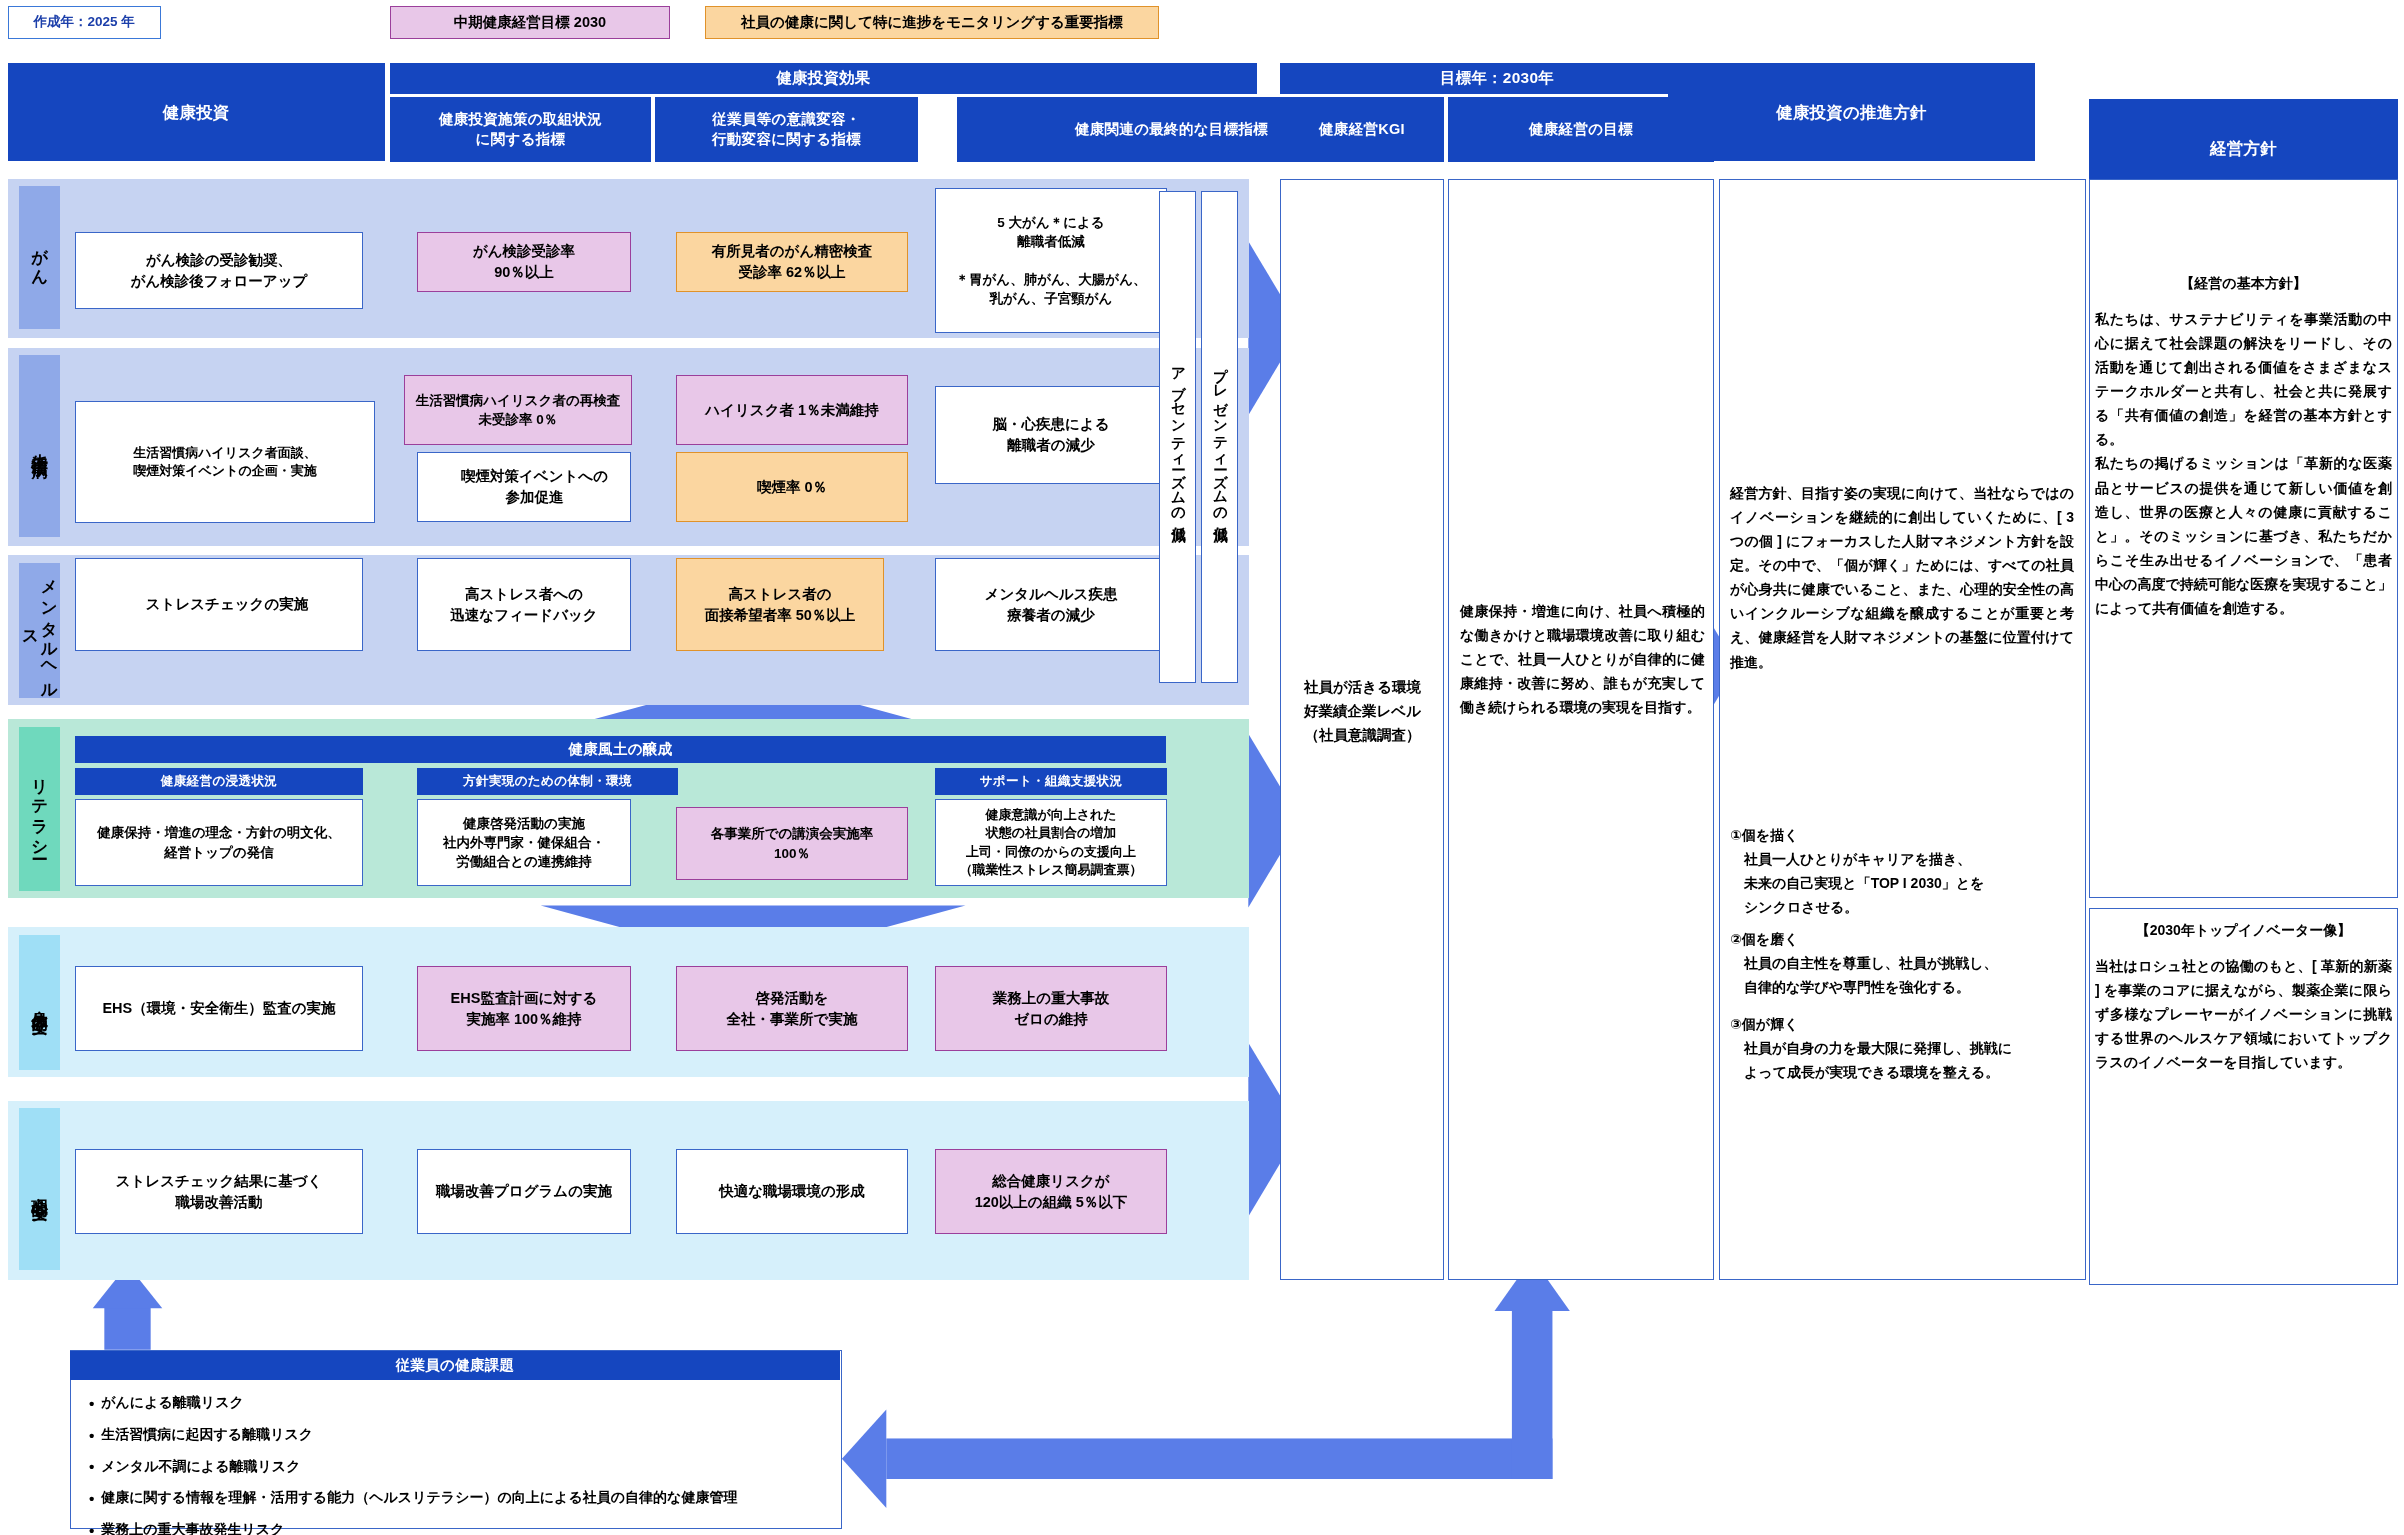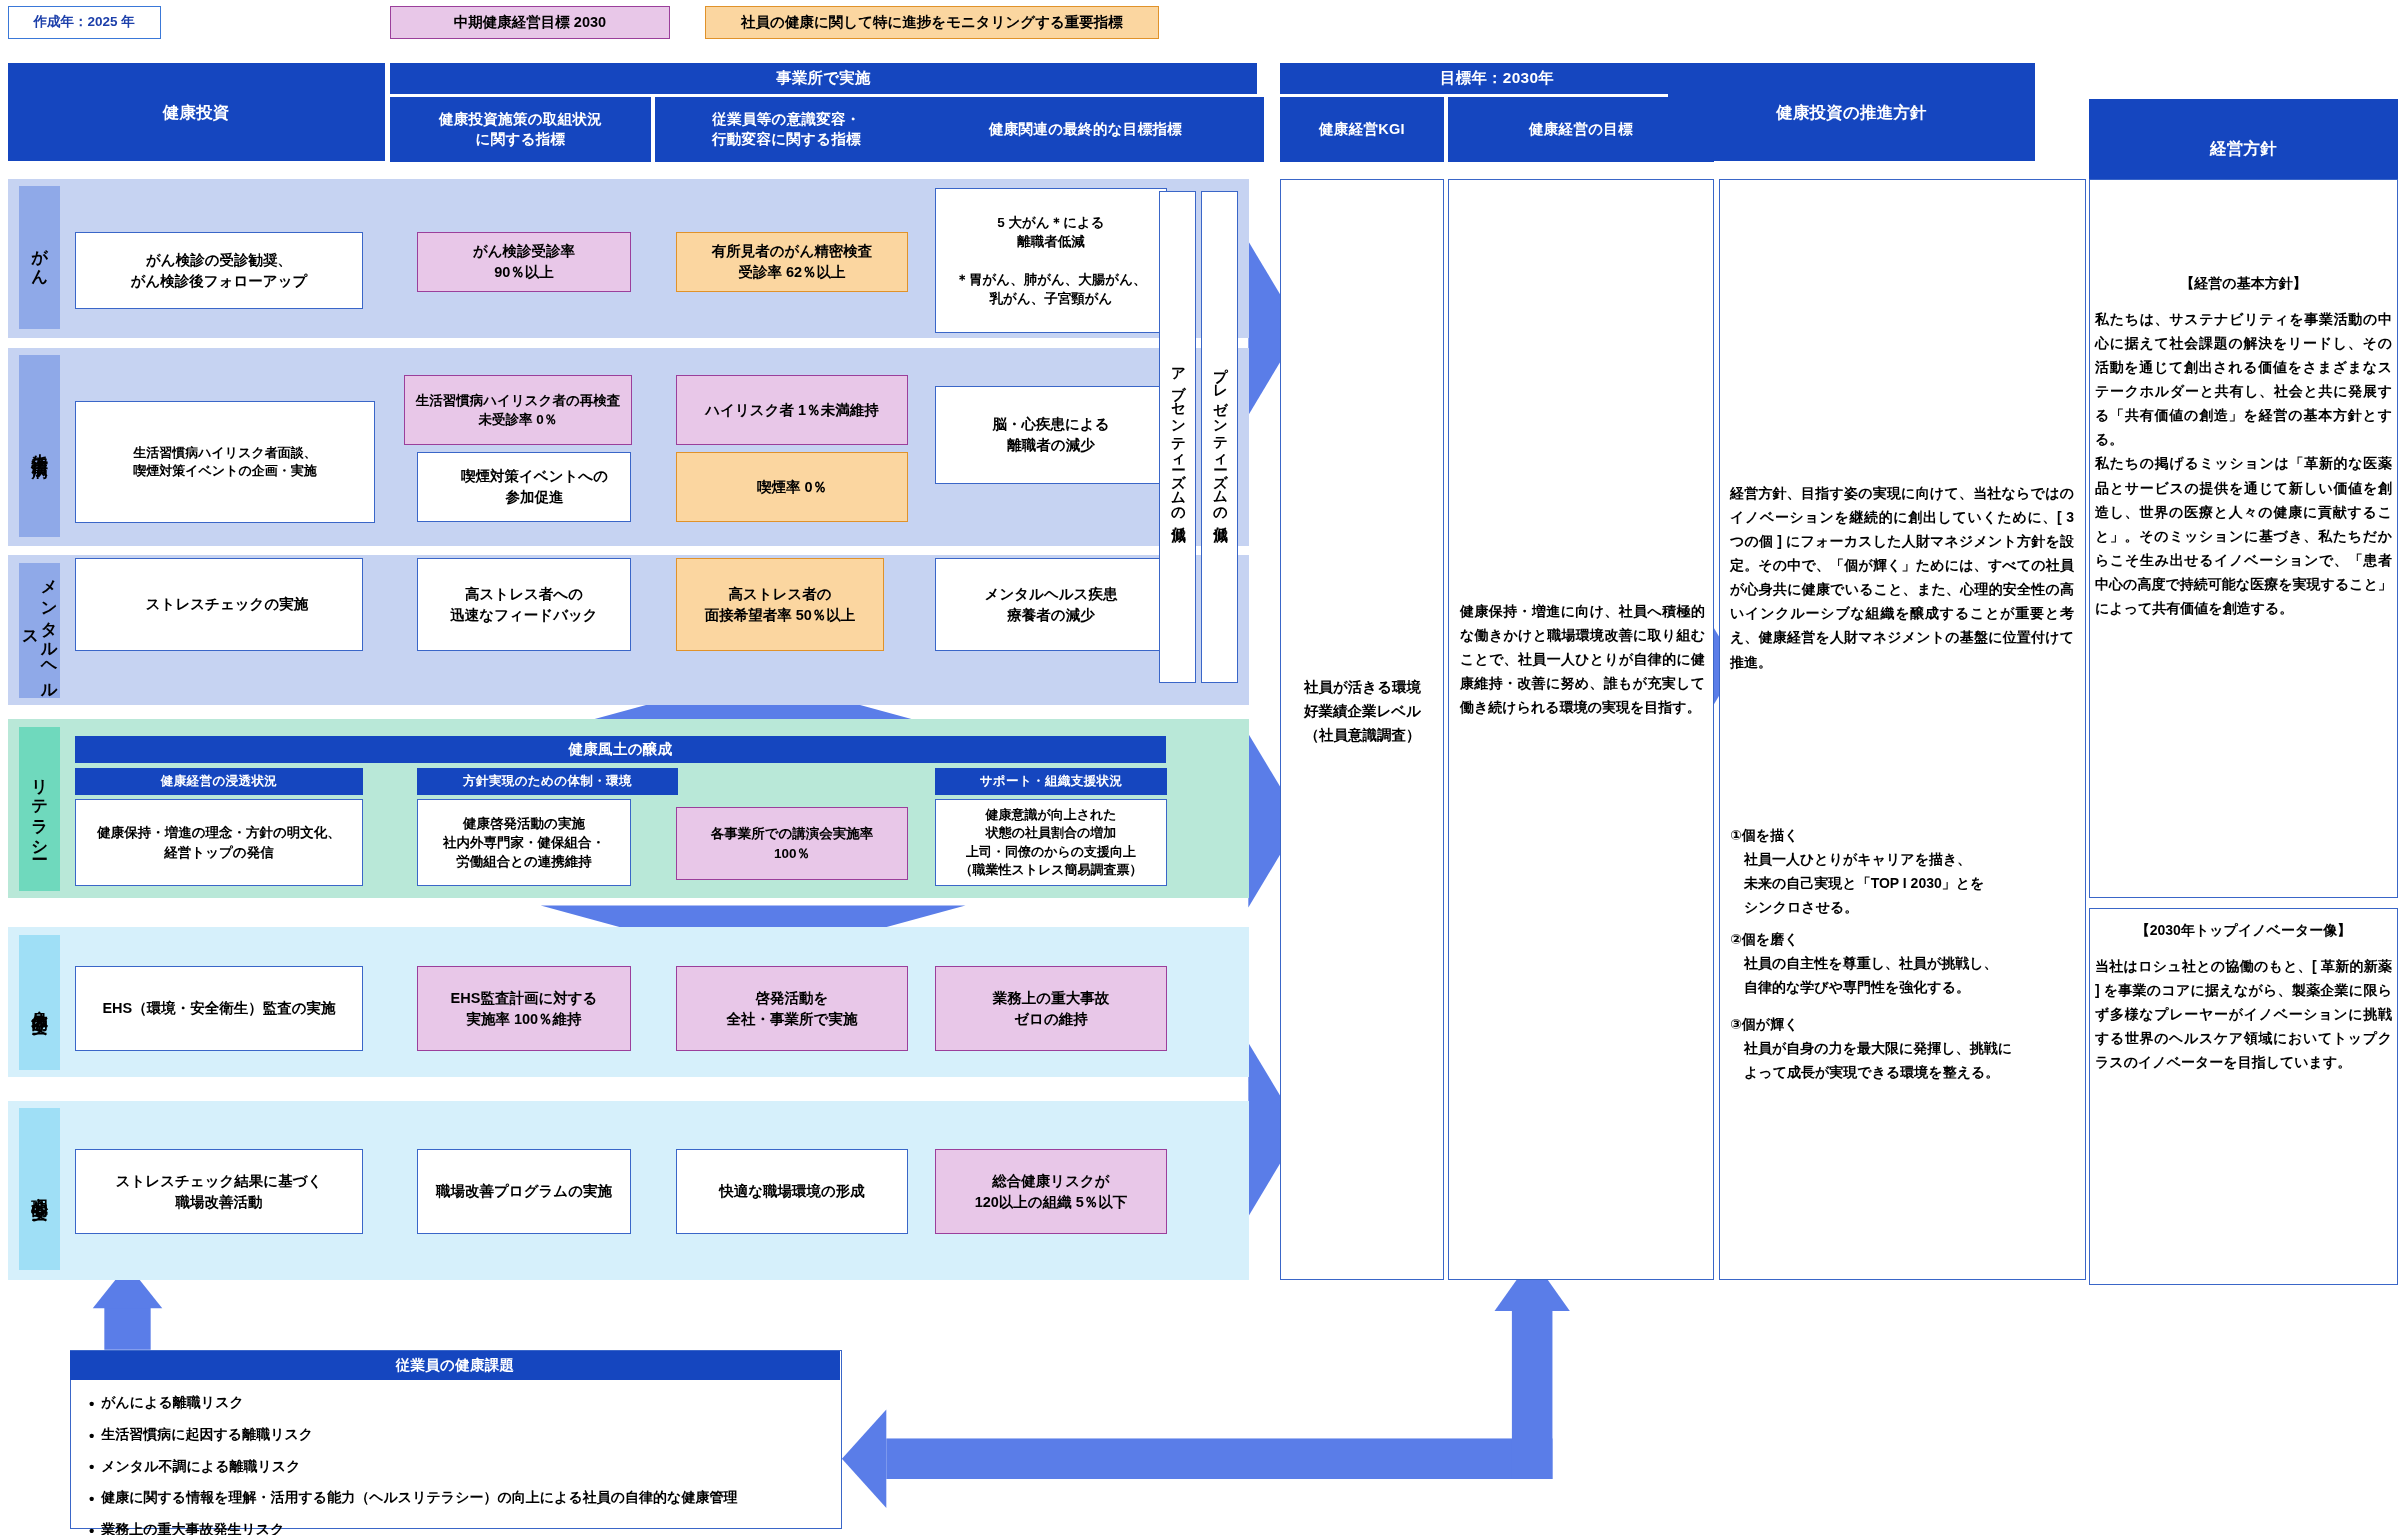--- a/index.html
+++ b/index.html
@@ -169,27 +169,27 @@
       <polygon points="1587,1303 1548,1358 1626,1358"></polygon>
     </g>
   </svg>
 
   <div class="chip blue" style="left:7.7px;  top:5.8px;  width:153px; height:33px; font-size:13.5px;">作成年：2025 年</div>
   <div class="chip purple" style="left:390px; top:5.8px;  width:280px; height:33px; font-size:14.5px;">中期健康経営目標 2030</div>
   <div class="chip orange" style="left:705px; top:5.8px;  width:454px; height:33px; font-size:14.5px;">社員の健康に関して特に進捗をモニタリングする重要指標</div>
 
   <div class="hdr" style="left:7.7px; top:63px; width:377px; height:98px; font-size:16.4px;">健康投資</div>
 
-  <div class="hdr" style="left:390px; top:63px; width:867px; height:31px; font-size:15.4px;">事業所で実施</div>
+  <div class="hdr" style="left:390px; top:63px; width:867px; height:31px; font-size:15.4px;">健康投資効果</div>
 
   <div class="hdr" style="left:390px; top:97px; width:261px; height:65px; font-size:14.5px;">健康投資施策の取組状況
 に関する指標</div>
   <div class="hdr" style="left:655px; top:97px; width:263px; height:65px; font-size:14.5px;">従業員等の意識変容・
 行動変容に関する指標</div>
-  <div class="hdr" style="left:871px; top:97px; width:393px; height:65px; font-size:14.5px;padding-left:36px;">健康関連の最終的な目標指標</div>
+  <div class="hdr" style="left:957px; top:97px; width:393px; height:65px; font-size:14.5px;padding-left:36px;">健康関連の最終的な目標指標</div>
 
   <div class="hdr" style="left:1280px; top:63px; width:434px; height:31px; font-size:15.4px;">目標年：2030年</div>
   <div class="hdr" style="left:1280px; top:97px; width:164px; height:65px; font-size:14.5px;">健康経営KGI</div>
   <div class="hdr" style="left:1448px; top:97px; width:266px; height:65px; font-size:14.5px;">健康経営の目標</div>
 
   <div class="hdr" style="left:1668px; top:63px; width:367px; height:98px; font-size:16.4px;">健康投資の推進方針</div>
   <div class="hdr" style="left:2089px; top:63px; width:309px; height:98px; font-size:16.4px;margin-top:36px;">経営方針</div>
 
   <div class="band lav" style="left:7.7px; top:179px; width:1241px; height:159px;"></div>
   <div class="band lav" style="left:7.7px; top:348px; width:1241px; height:198px;"></div>

